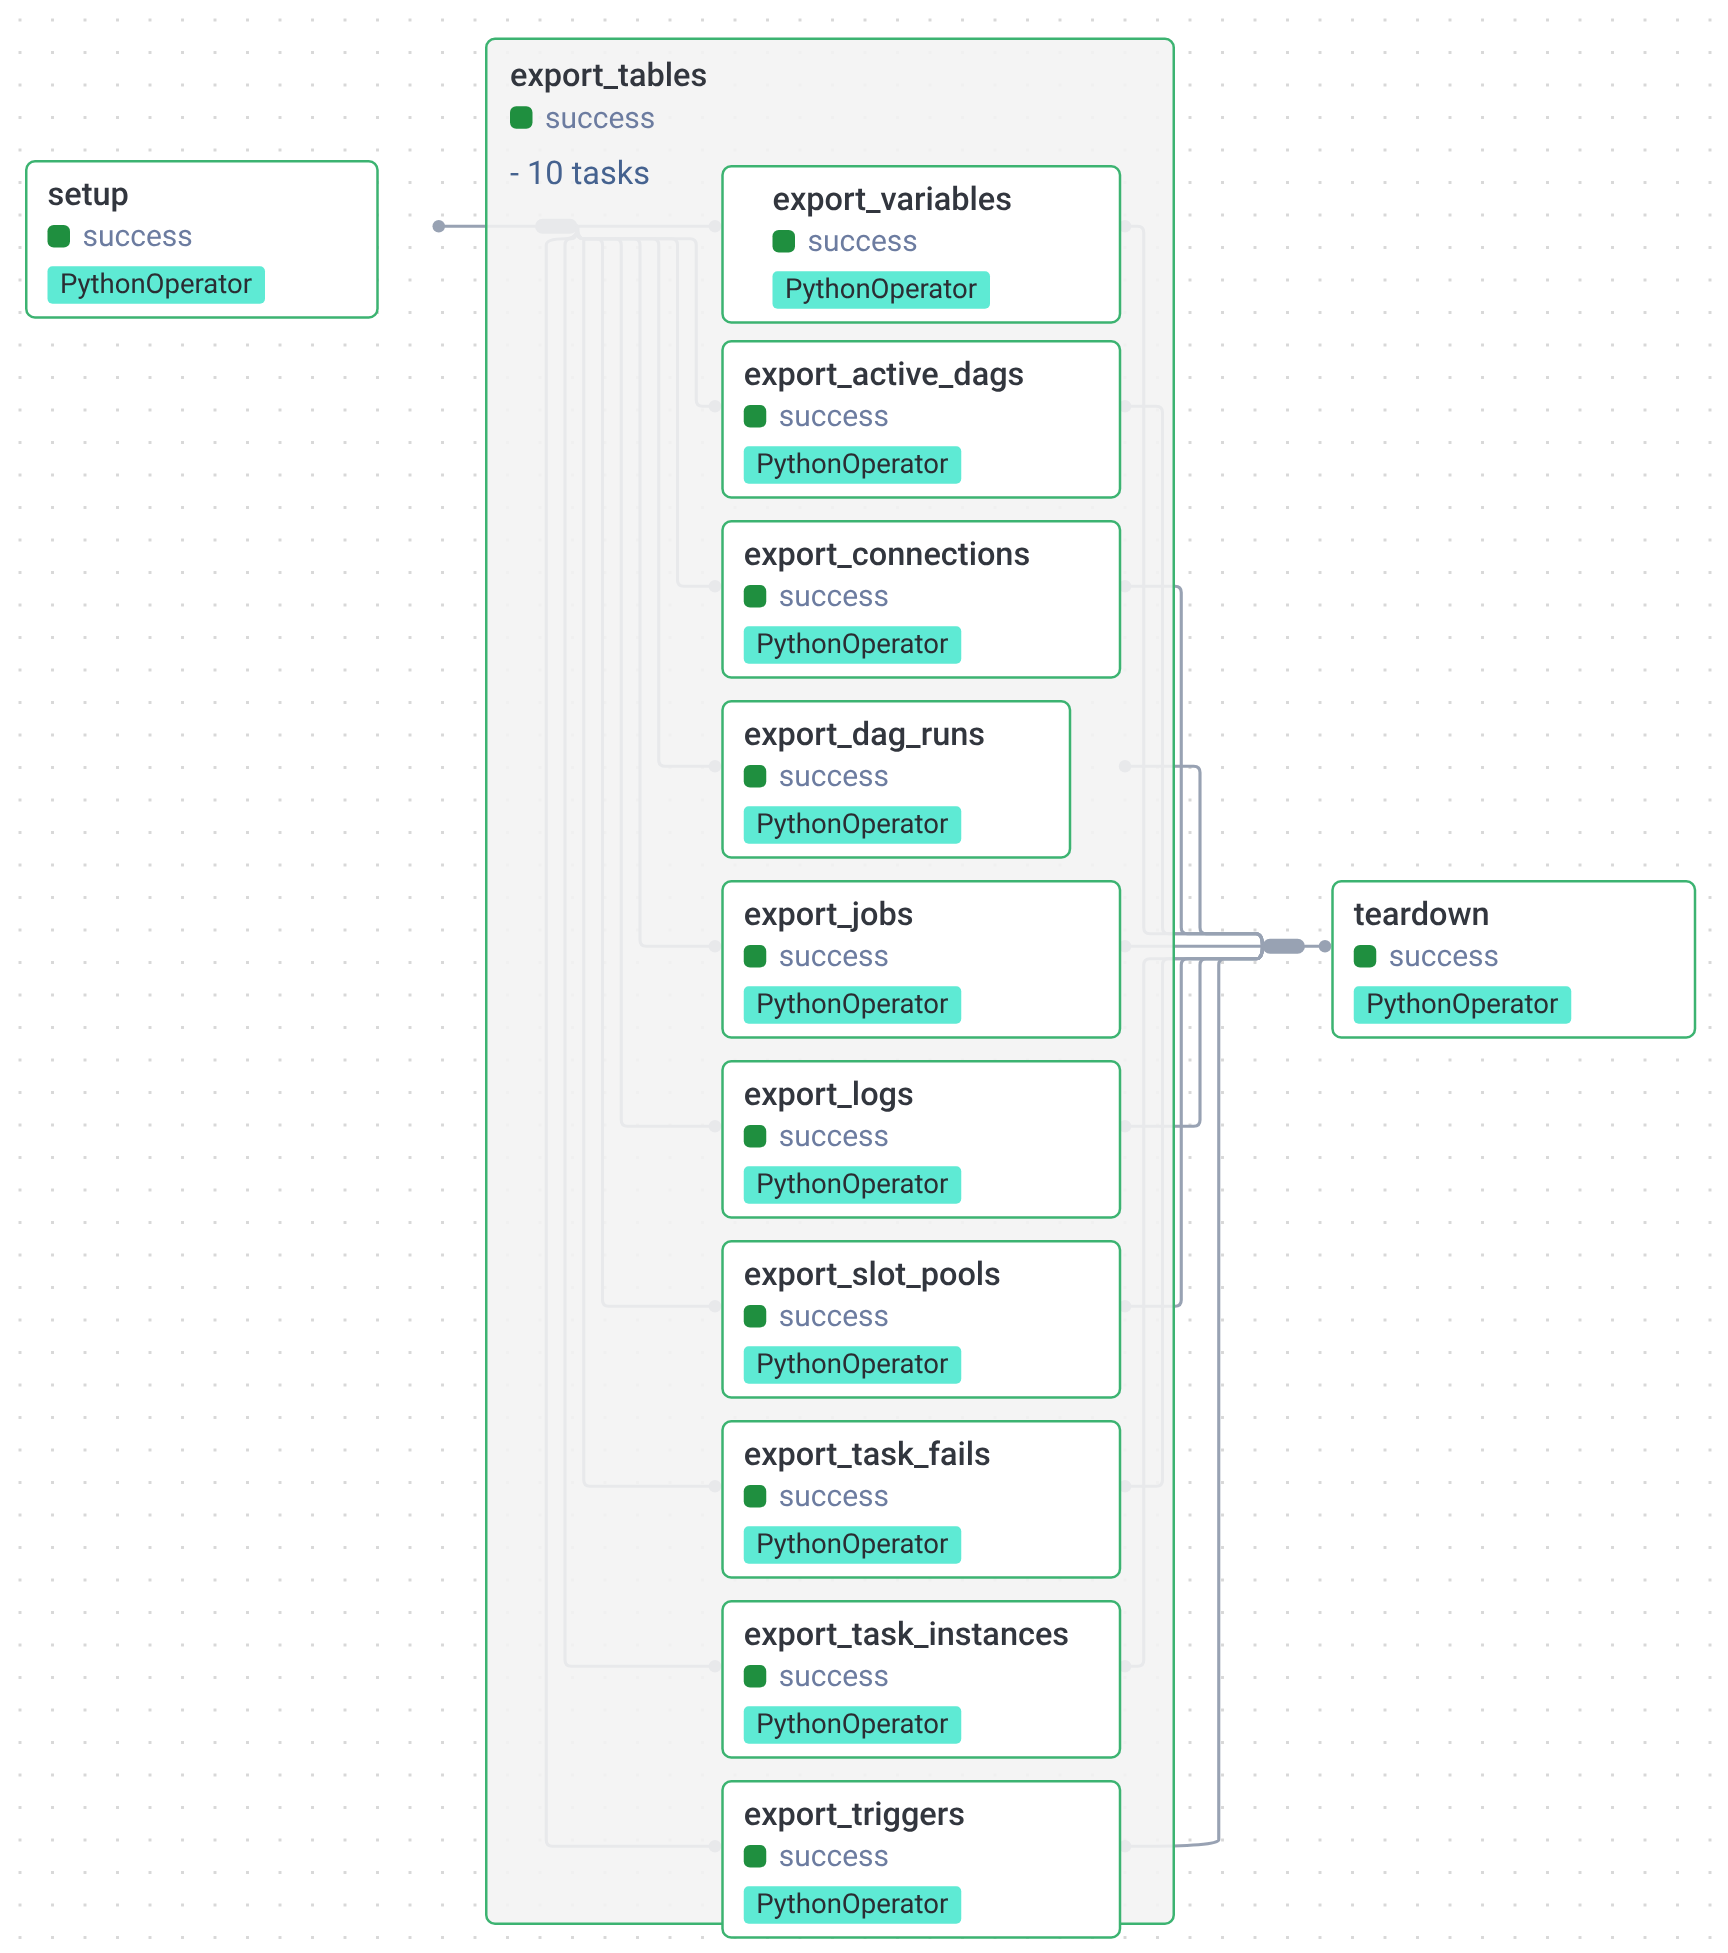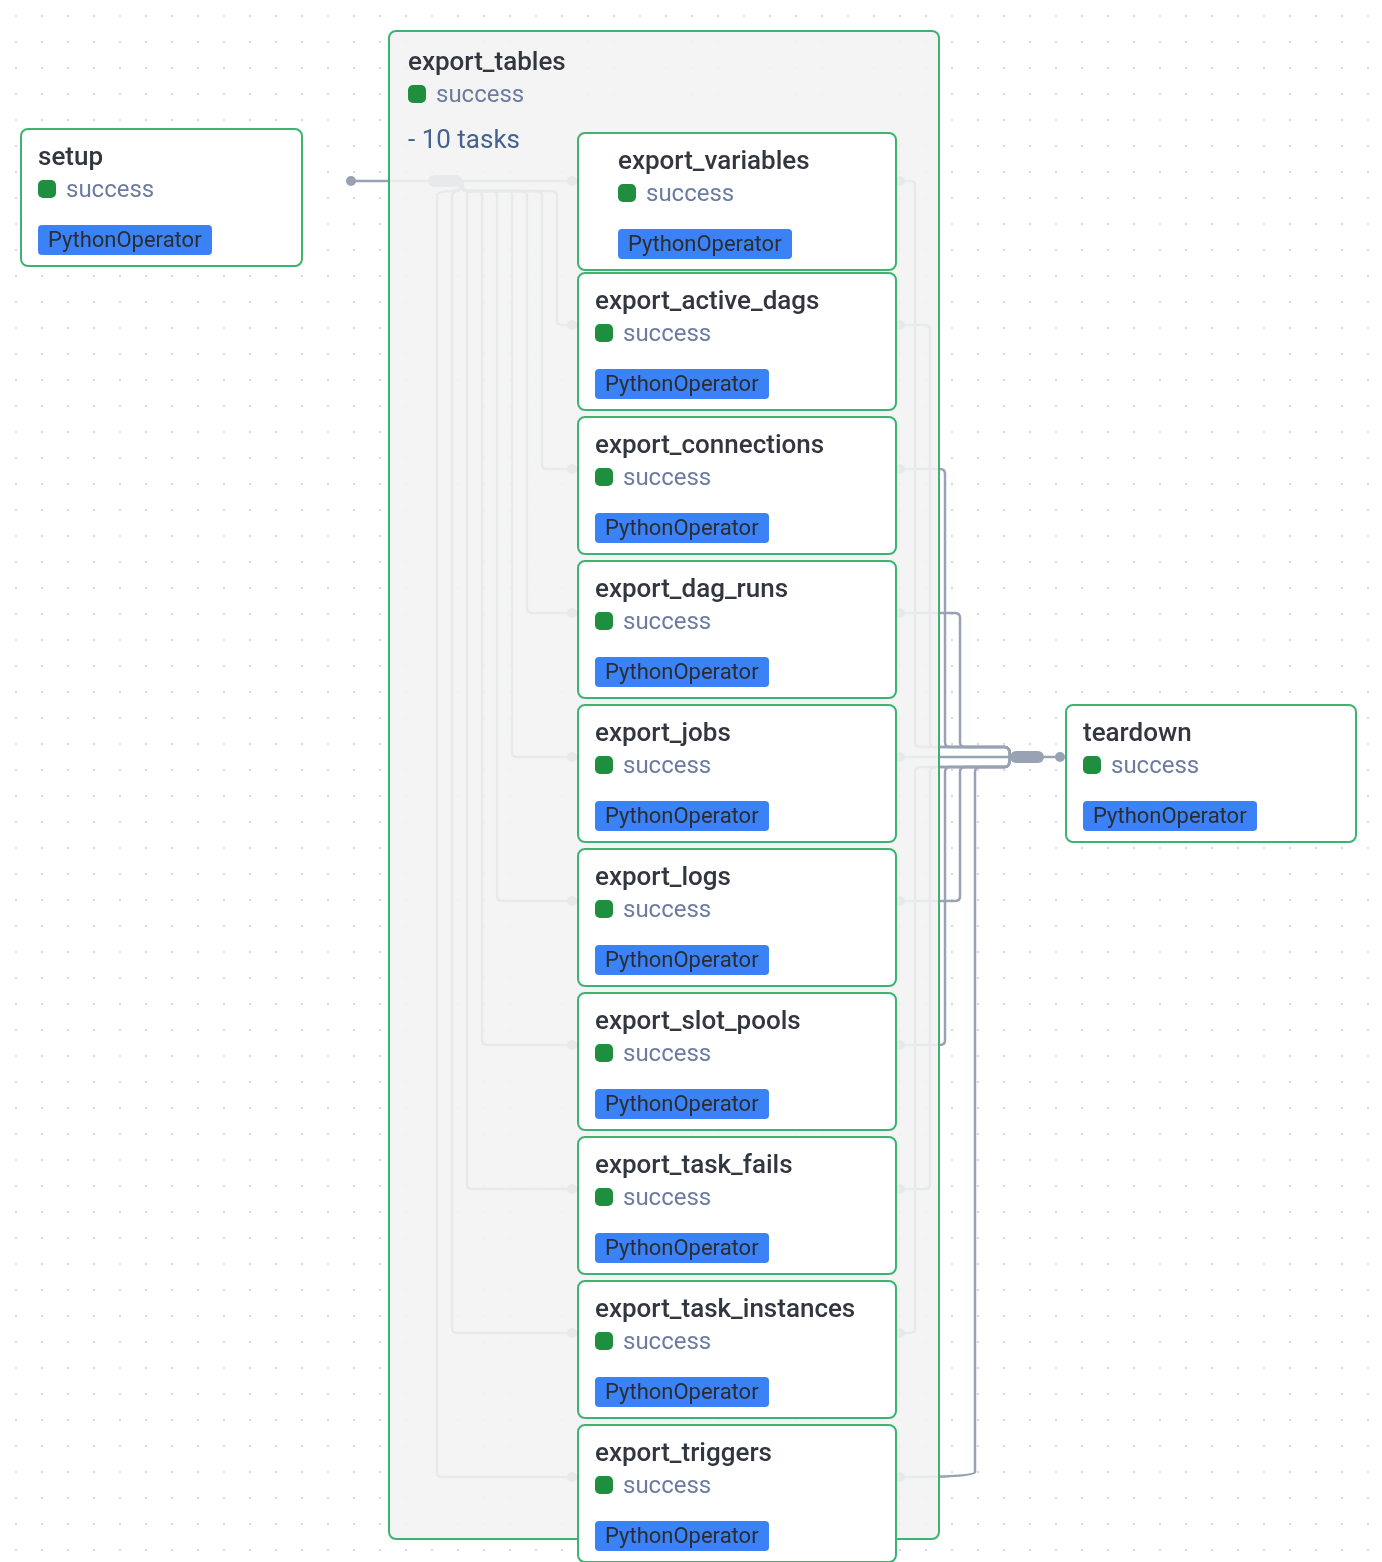--- a/index.html
+++ b/index.html
@@ -17,21 +17,21 @@
   .group-title{font-size:26px;font-weight:500;color:#32363e;}
   .group-status-row{display:flex;align-items:center;margin-top:4px;}
   .group-expand{font-size:26px;color:#45628f;margin-top:16px;}
 
   .task-node{position:absolute;border:2px solid #3cb371;border-radius:8px;
     background:#fff;box-sizing:border-box;padding:10px 16px 10px 16px;}
   .task-title{font-size:26px;font-weight:500;color:#32363e;line-height:1.25;}
   .status-row{display:flex;align-items:center;margin-top:2px;}
   .status-sq{width:18px;height:18px;border-radius:5px;background:#1f8f3f;display:inline-block;margin-right:10px;flex:none;}
   .status-txt{font-size:24px;color:#6c7ca0;}
-  .op-badge{display:inline-block;margin-top:22px;background:#3b82f6;color:#2b2d33;
+  .op-badge{display:inline-block;margin-top:10px;background:#5eead4;color:#2b2d33;
     font-size:22px;padding:2px 10px 3px 10px;border-radius:4px;}
 </style>
 </head>
 <body>
 
 <div class="canvas">
 
   <svg class="edges">
 
     <circle class="node-dot" cx="351" cy="181" r="5"></circle>
@@ -143,21 +143,21 @@
 
   <div class="task-node" style="left:577px;top:416px;width:320px;">
     <div class="task-title">export_connections</div>
     <div class="status-row">
       <span class="status-sq"></span>
       <span class="status-txt">success</span>
     </div>
     <span class="op-badge">PythonOperator</span>
   </div>
 
-  <div class="task-node" style="left:577px;top:560px;width:320px;">
+  <div class="task-node" style="left:577px;top:560px;width:280px;">
     <div class="task-title">export_dag_runs</div>
     <div class="status-row">
       <span class="status-sq"></span>
       <span class="status-txt">success</span>
     </div>
     <span class="op-badge">PythonOperator</span>
   </div>
 
   <div class="task-node" style="left:577px;top:704px;width:320px;">
     <div class="task-title">export_jobs</div>

